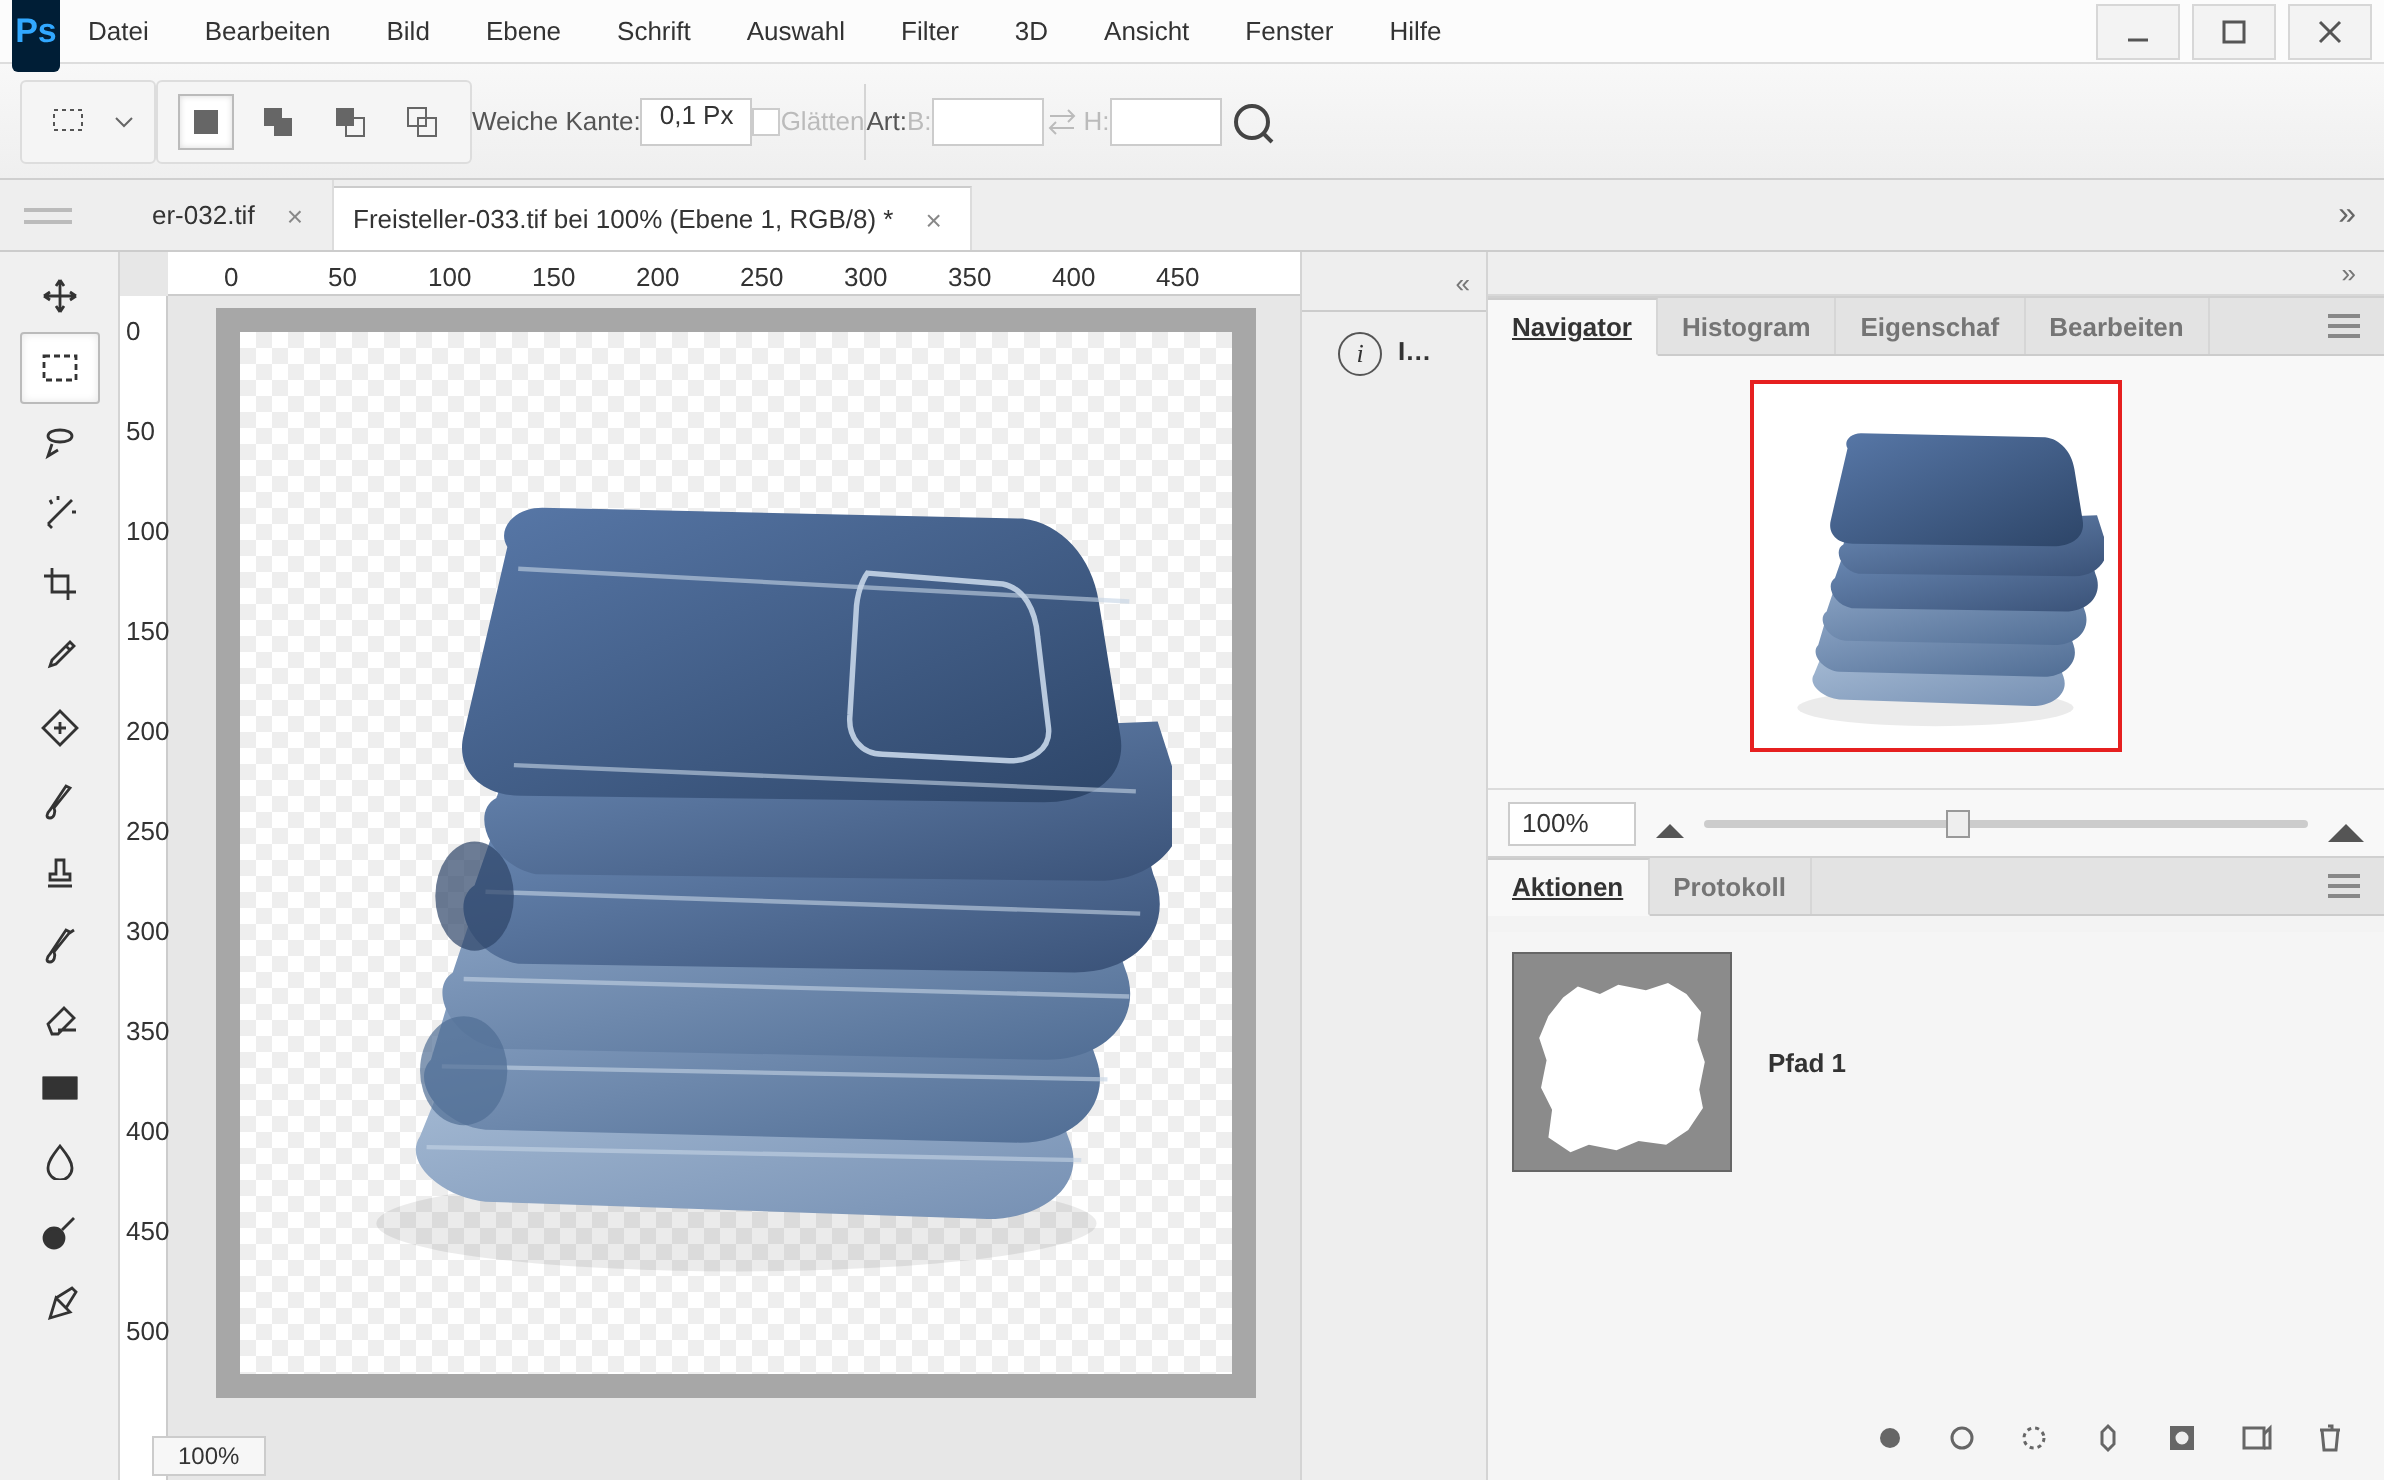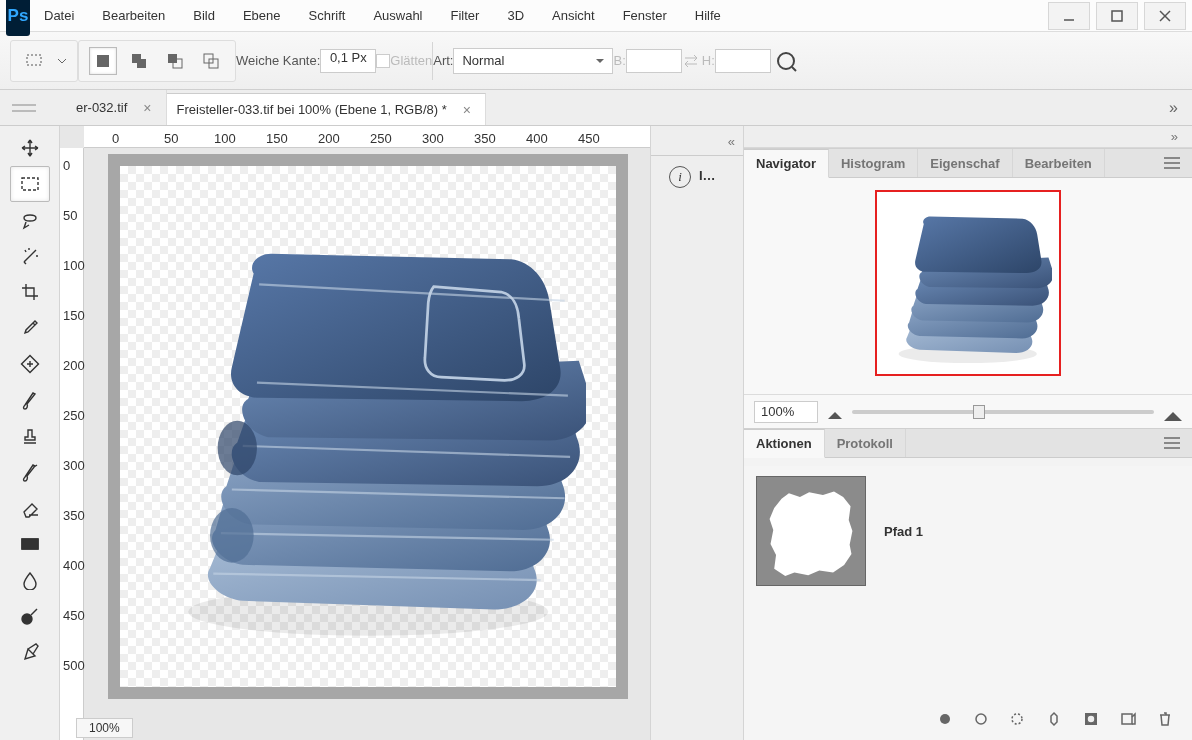--- a/index.html
+++ b/index.html
@@ -62,21 +62,21 @@
 
 .mid-strip { flex:0 0 94px; background:#eee; border-left:1px solid #d4d4d4; border-right:1px solid #d4d4d4; position:relative; }
 .mid-tab { position:absolute; top:2px; left:0; right:0; height:28px; border-bottom:1px solid #ccc; display:flex; justify-content:flex-end; align-items:center; padding-right:8px; color:#777; }
 .info-icon { position:absolute; top:40px; left:18px; width:22px; height:22px; border:1.5px solid #555; border-radius:50%; display:flex; align-items:center; justify-content:center; font-style:italic; font-family:serif; }
 .info-label { position:absolute; top:42px; left:48px; font-weight:bold; }
 
 
 .panels { flex:1; background:#eee; display:flex; flex-direction:column; }
 .panel-head { height:30px; display:flex; align-items:stretch; border-top:1px solid #d0d0d0; border-bottom:1px solid #ccc; background:#e3e3e3; }
 .ptab { padding:0 12px; display:flex; align-items:center; color:#757575; font-weight:600; border-right:1px solid #d6d6d6; }
-.ptab.active { background:#f8f8f8; color:#333; border-top:1px solid #ccc; border-bottom:1px solid #f8f8f8; margin-bottom:-1px; }
+.ptab.active { background:#f8f8f8; color:#333; border-top:1px solid #ccc; border-bottom:1px solid #f8f8f8; margin-bottom:-1px;text-decoration:underline; }
 .pmenu { margin-left:auto; padding:0 12px; display:flex; align-items:center; color:#888; }
 .top-collapse { height:22px; display:flex; align-items:center; justify-content:flex-end; padding-right:14px; color:#777; border-bottom:1px solid #d8d8d8; }
 
 .navigator-body { height:250px; background:#f8f8f8; display:flex; flex-direction:column; align-items:center; padding-top:12px; }
 .nav-preview { width:186px; height:186px; border:2px solid #e62020; background:#fff; display:flex; align-items:center; justify-content:center; }
 .nav-preview .jeans { width:92%; height:92%; }
 .nav-zoom { width:100%; height:34px; display:flex; align-items:center; padding:0 10px; gap:10px; border-top:1px solid #dcdcdc; margin-top:auto; }
 .nz-field { width:64px; height:22px; border:1px solid #ccc; background:#fff; text-align:left; padding:2px 6px; }
 .nz-track { flex:1; height:4px; background:#ccc; position:relative; border-radius:2px; }
 .nz-thumb { position:absolute; left:40%; top:-5px; width:12px; height:14px; background:#eee; border:1px solid #999; }
@@ -169,23 +169,20 @@
           <rect x="7" y="7" width="9" height="9" fill="none" stroke="#666"></rect>
         </svg>
       </div>
   </div>
   <span class="opt-label">Weiche Kante:</span>
   <div class="opt-input">0,1 Px</div>
   <div class="opt-check"></div>
   <span class="opt-label disabled">Glätten</span>
   <div class="sep"></div>
   <span class="opt-label">Art:</span>
-  <div class="opt-select">
-      <span>Normal</span>
-    </div>
   <span class="opt-label disabled">B:</span>
   <div class="opt-input disabled"></div>
   <svg width="20" height="16">
       <path d="M3 5h12m-3-3l3 3-3 3M15 11H3m3 3l-3-3 3-3" stroke="#bbb" fill="none"></path>
     </svg>
   <span class="opt-label disabled">H:</span>
   <div class="opt-input disabled"></div>
   <svg width="22" height="22" style="margin-left:4px">
       <circle cx="11" cy="11" r="8" stroke="#444" fill="none" stroke-width="2"></circle>
       <line x1="17" y1="17" x2="21" y2="21" stroke="#444" stroke-width="2"></line>

